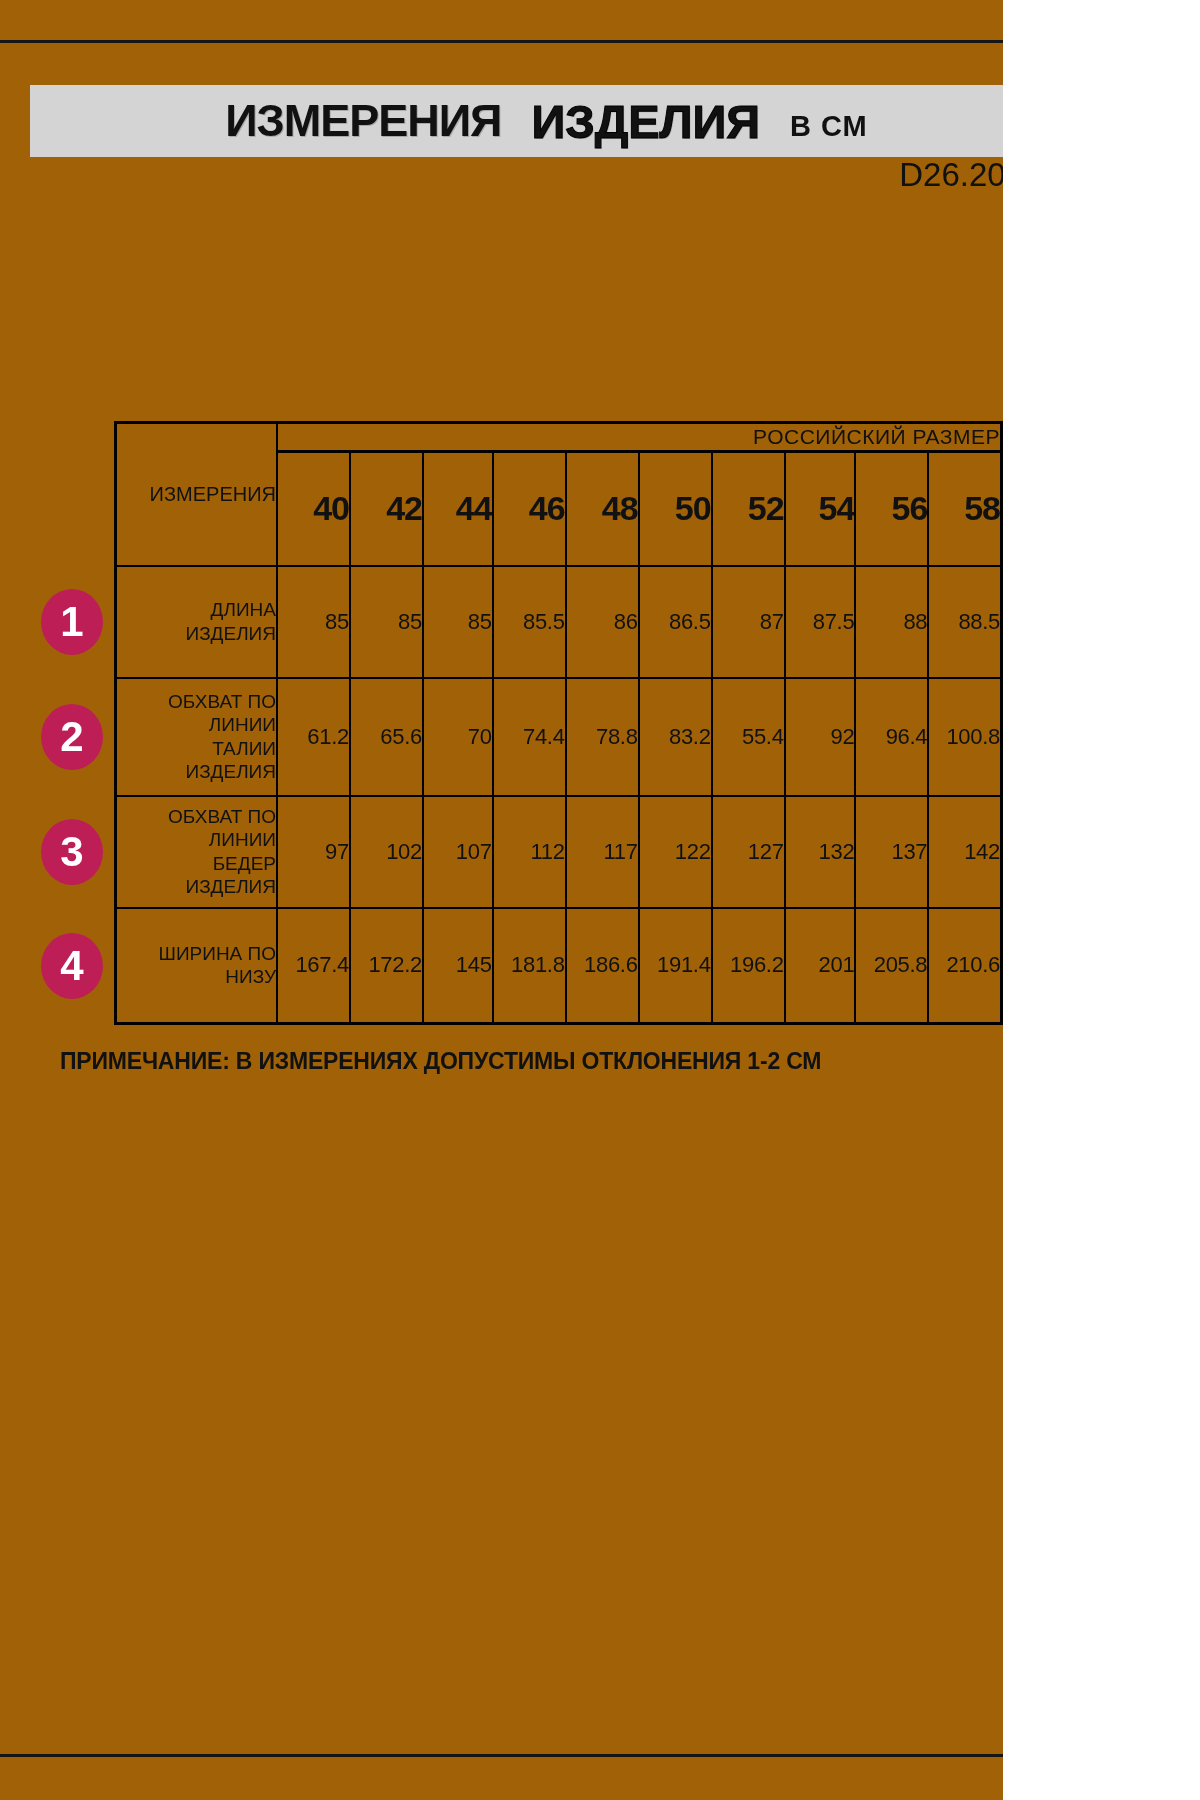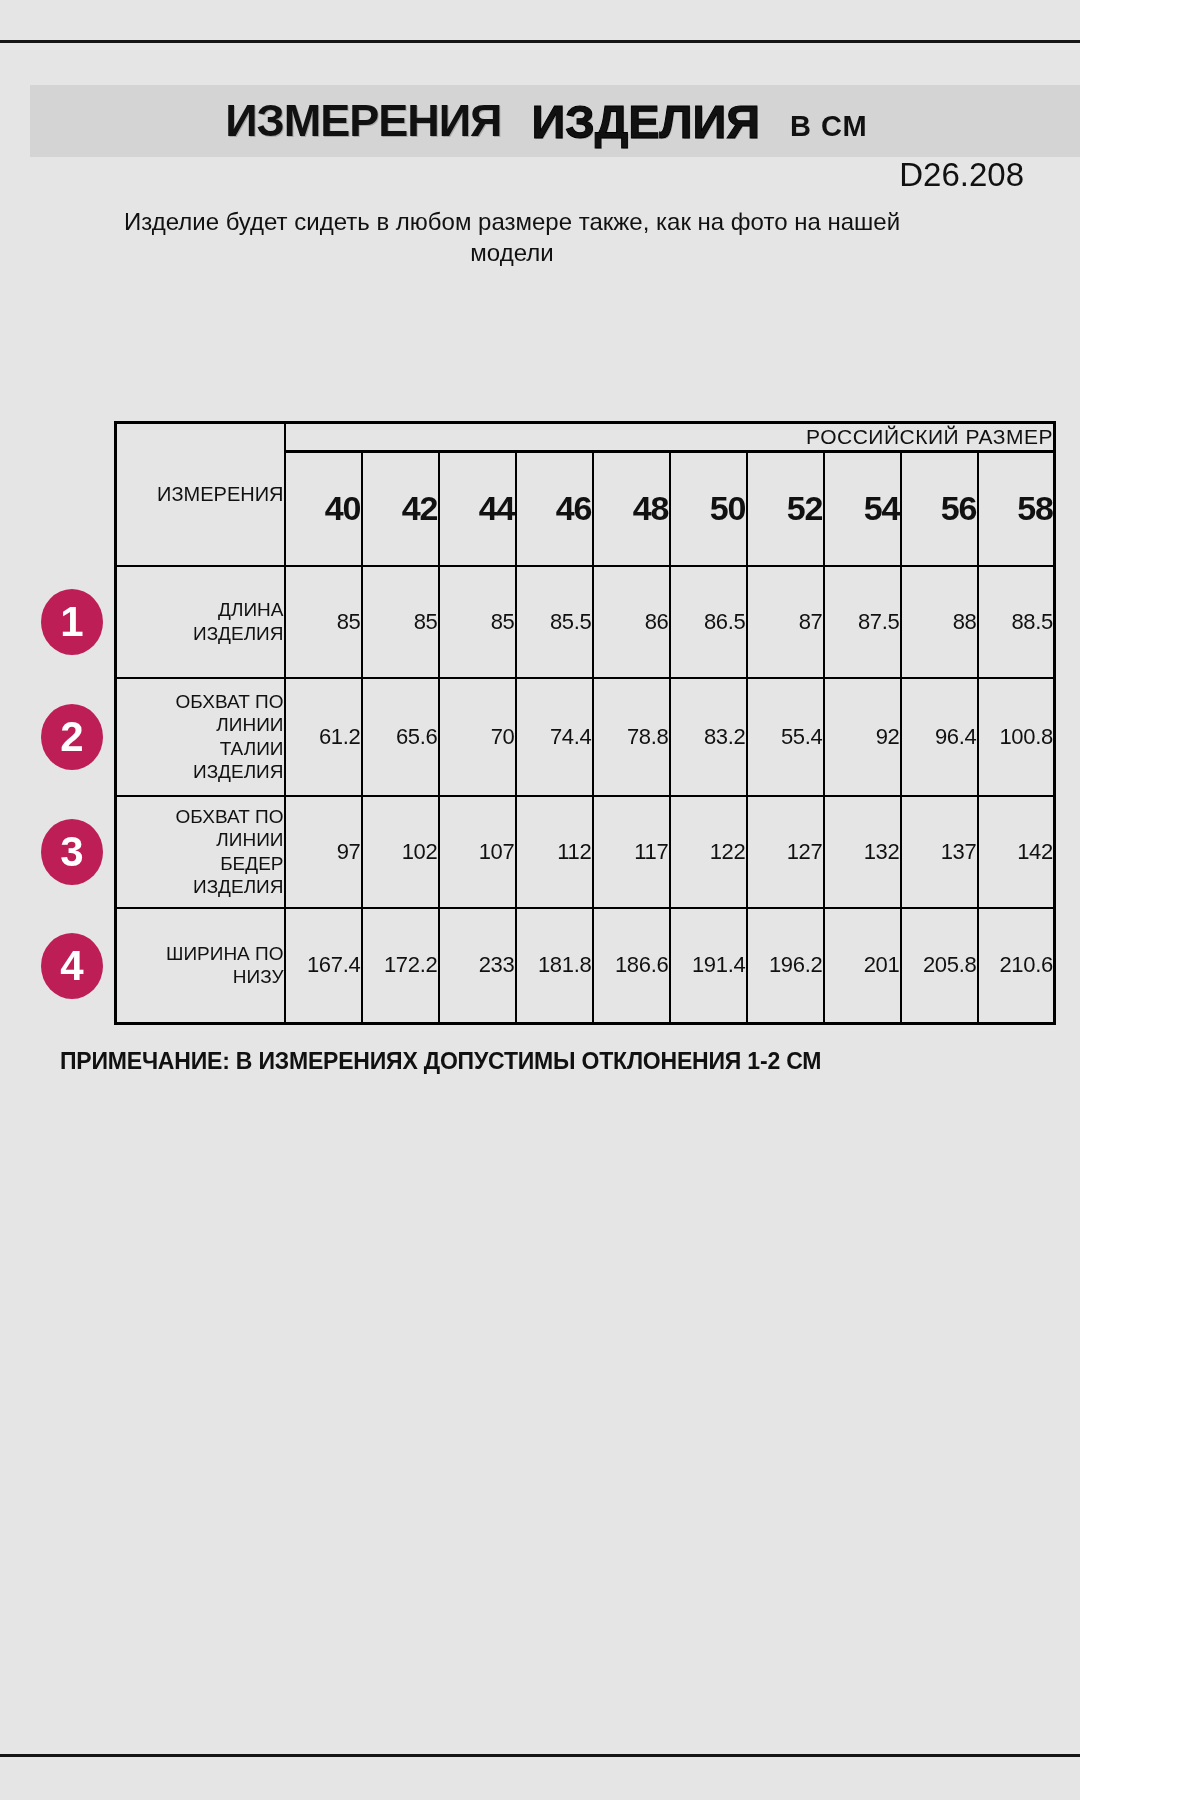--- a/index.html
+++ b/index.html
@@ -1,17 +1,17 @@
 <!DOCTYPE html>
 <html><head>
 <meta charset="utf-8">
 <style>
   html,body{margin:0;padding:0;background:#fff;}
   .page{
-    position:relative;width:1080px;height:1800px;background:#e5e5e5;
+    position:relative;width:1003px;height:1800px;background:#a16207;
     font-family:"Liberation Sans",sans-serif;color:#111;overflow:hidden;
   }
   .frame{position:absolute;background:#151515;}
   .frame-top{left:0;top:40px;width:1187px;height:3px;}
   .frame-right{left:1184px;top:40px;width:3px;height:1717px;}
   .frame-bottom{left:0;top:1754px;width:1187px;height:3px;}
 
   .banner{
     position:absolute;left:30px;top:85px;width:1123px;height:72px;
     background:var(--banner-bg,#d4d4d4);
@@ -71,22 +71,20 @@
   <div class="frame frame-bottom"></div>
 
   <div class="banner">
     <span class="t1">ИЗМЕРЕНИЯ</span>
     <span class="t2">ИЗДЕЛИЯ</span>
     <span class="t3">В СМ</span>
   </div>
 
   <div class="code">D26.208</div>
 
-  <div class="subtitle">Изделие будет сидеть в любом размере также, как на фото на нашей
-модели</div>
 
   <table class="size">
     <colgroup>
         <col style="width: 169px;">
         <col style="width: 77px;">
         <col style="width: 77px;">
         <col style="width: 77px;">
         <col style="width: 77px;">
         <col style="width: 77px;">
         <col style="width: 77px;">
@@ -156,21 +154,21 @@
           <td class="value-cell">127</td>
           <td class="value-cell">132</td>
           <td class="value-cell">137</td>
           <td class="value-cell">142</td>
         </tr>
         <tr class="r-d3">
           <td class="label-cell">ШИРИНА ПО
 НИЗУ</td>
           <td class="value-cell">167.4</td>
           <td class="value-cell">172.2</td>
-          <td class="value-cell">233</td>
+          <td class="value-cell">145</td>
           <td class="value-cell">181.8</td>
           <td class="value-cell">186.6</td>
           <td class="value-cell">191.4</td>
           <td class="value-cell">196.2</td>
           <td class="value-cell">201</td>
           <td class="value-cell">205.8</td>
           <td class="value-cell">210.6</td>
         </tr>
       </tbody>
   </table>

